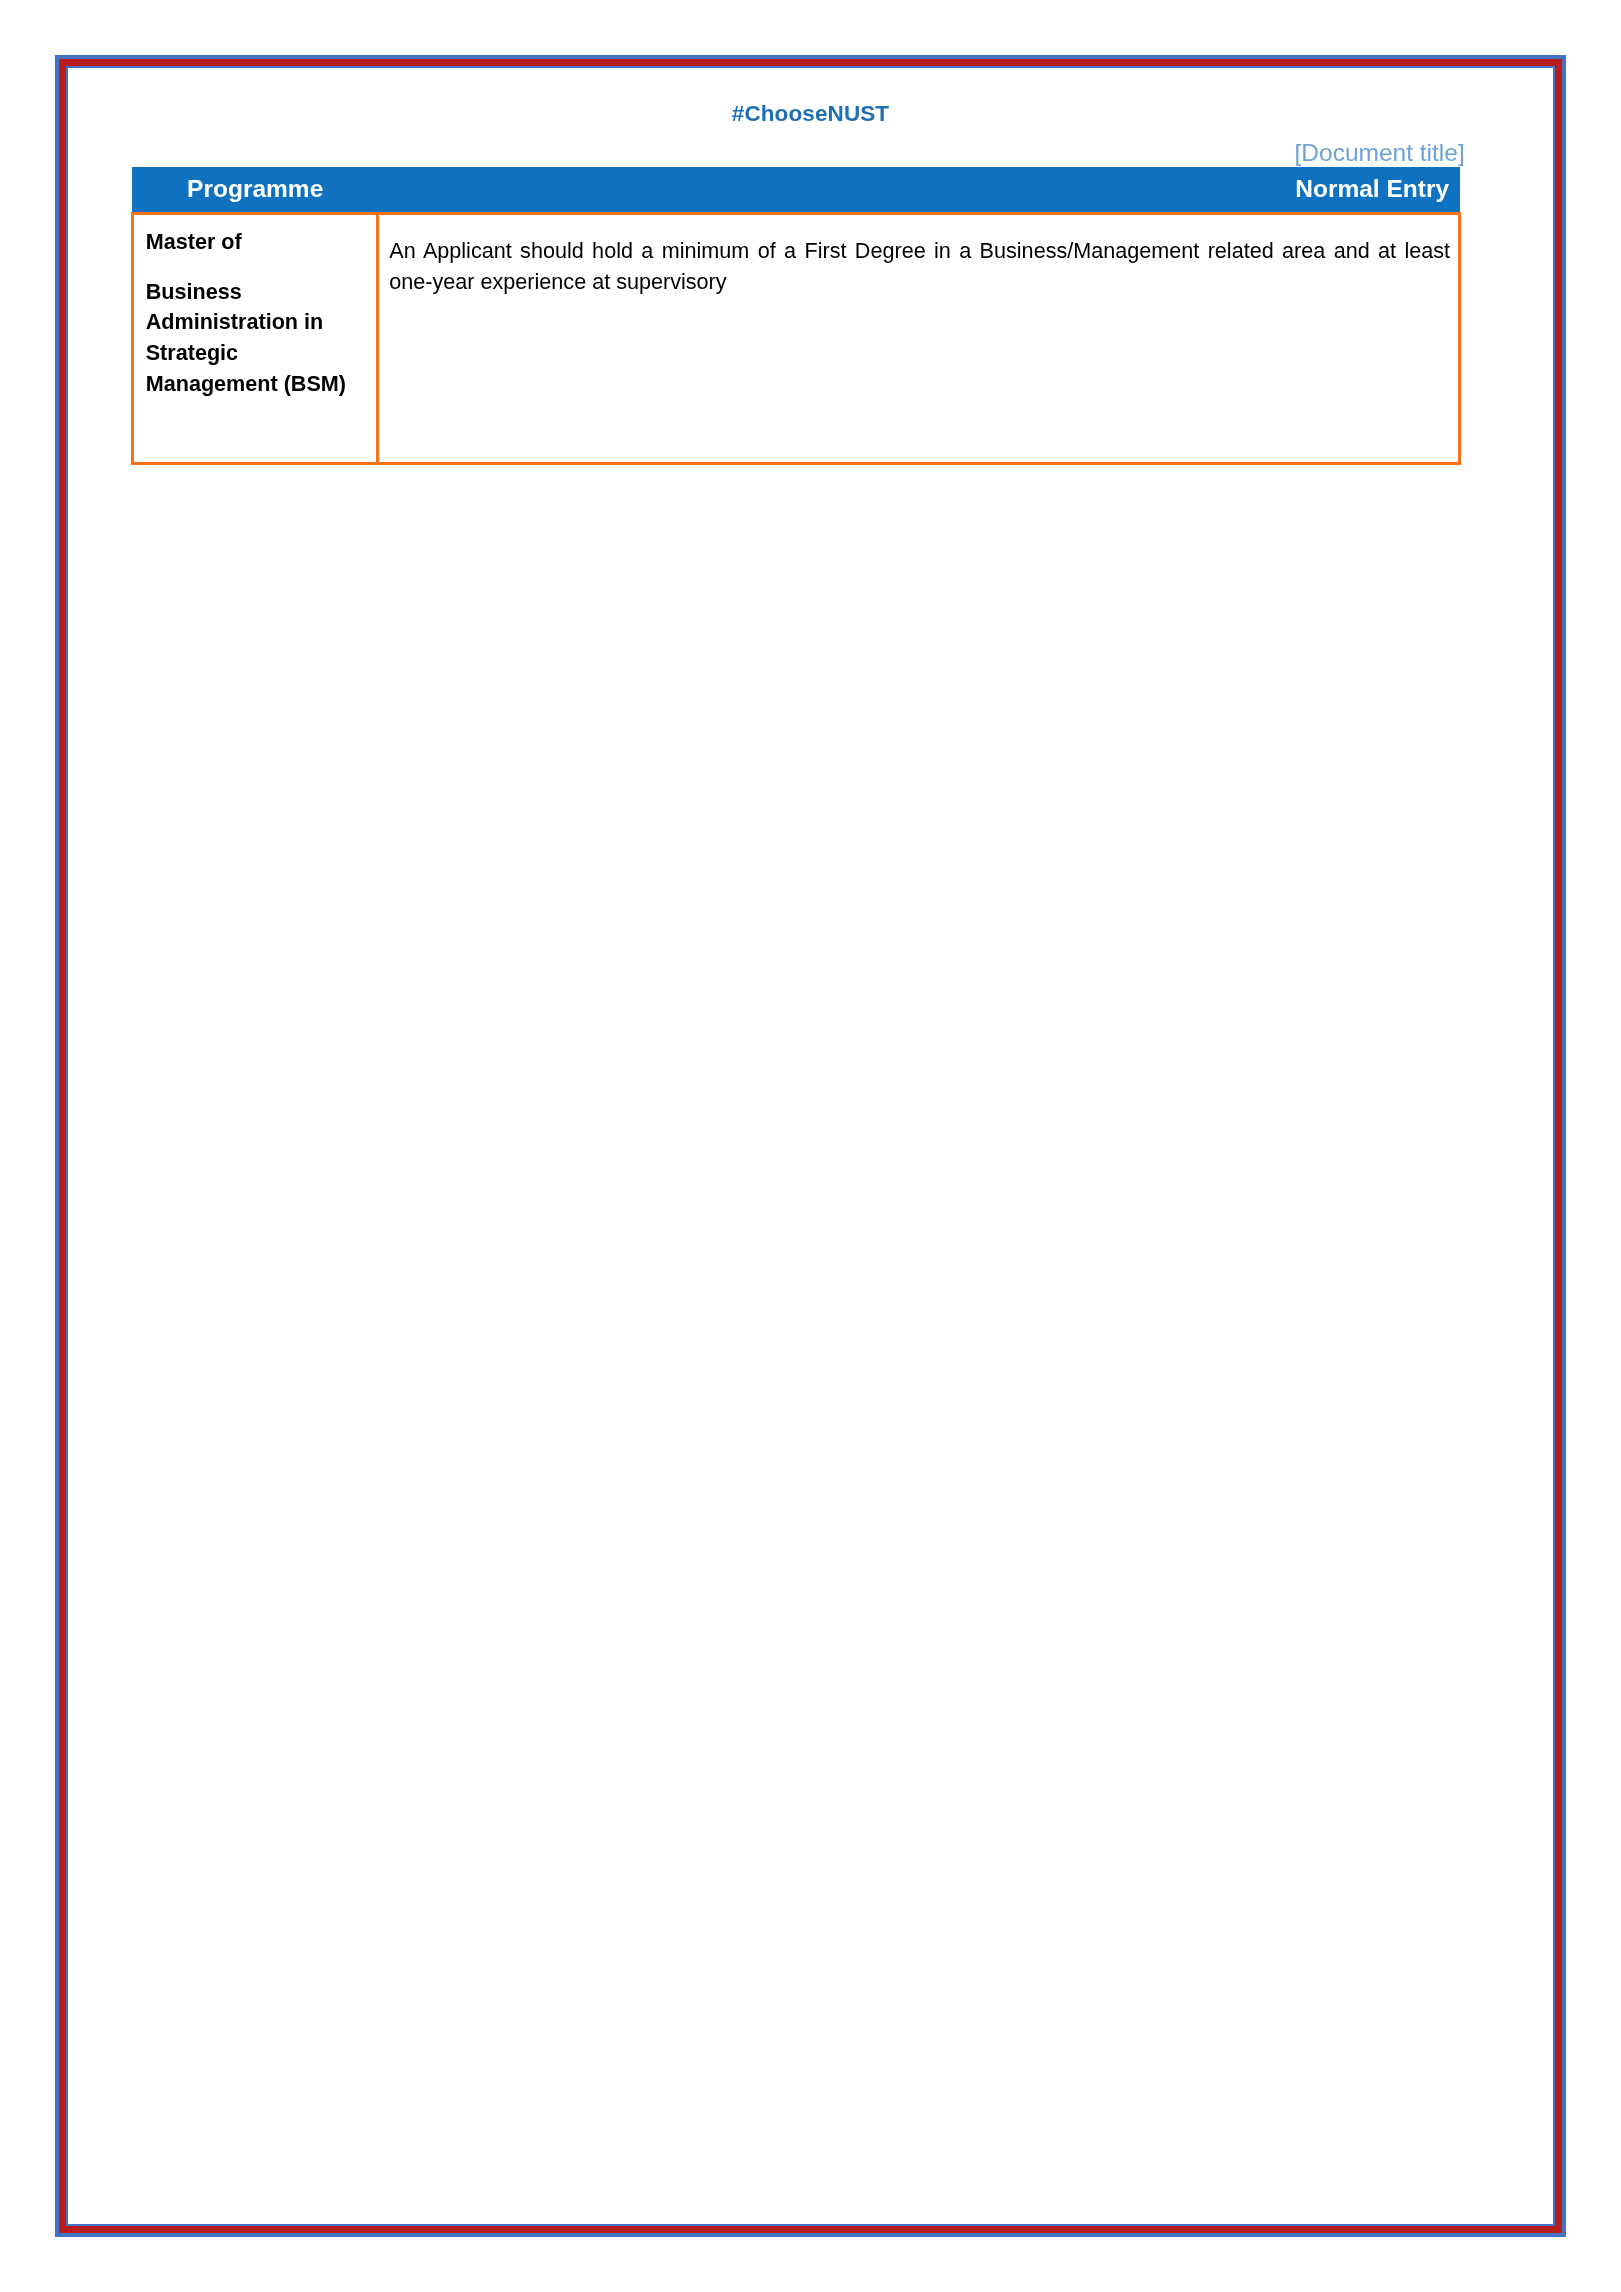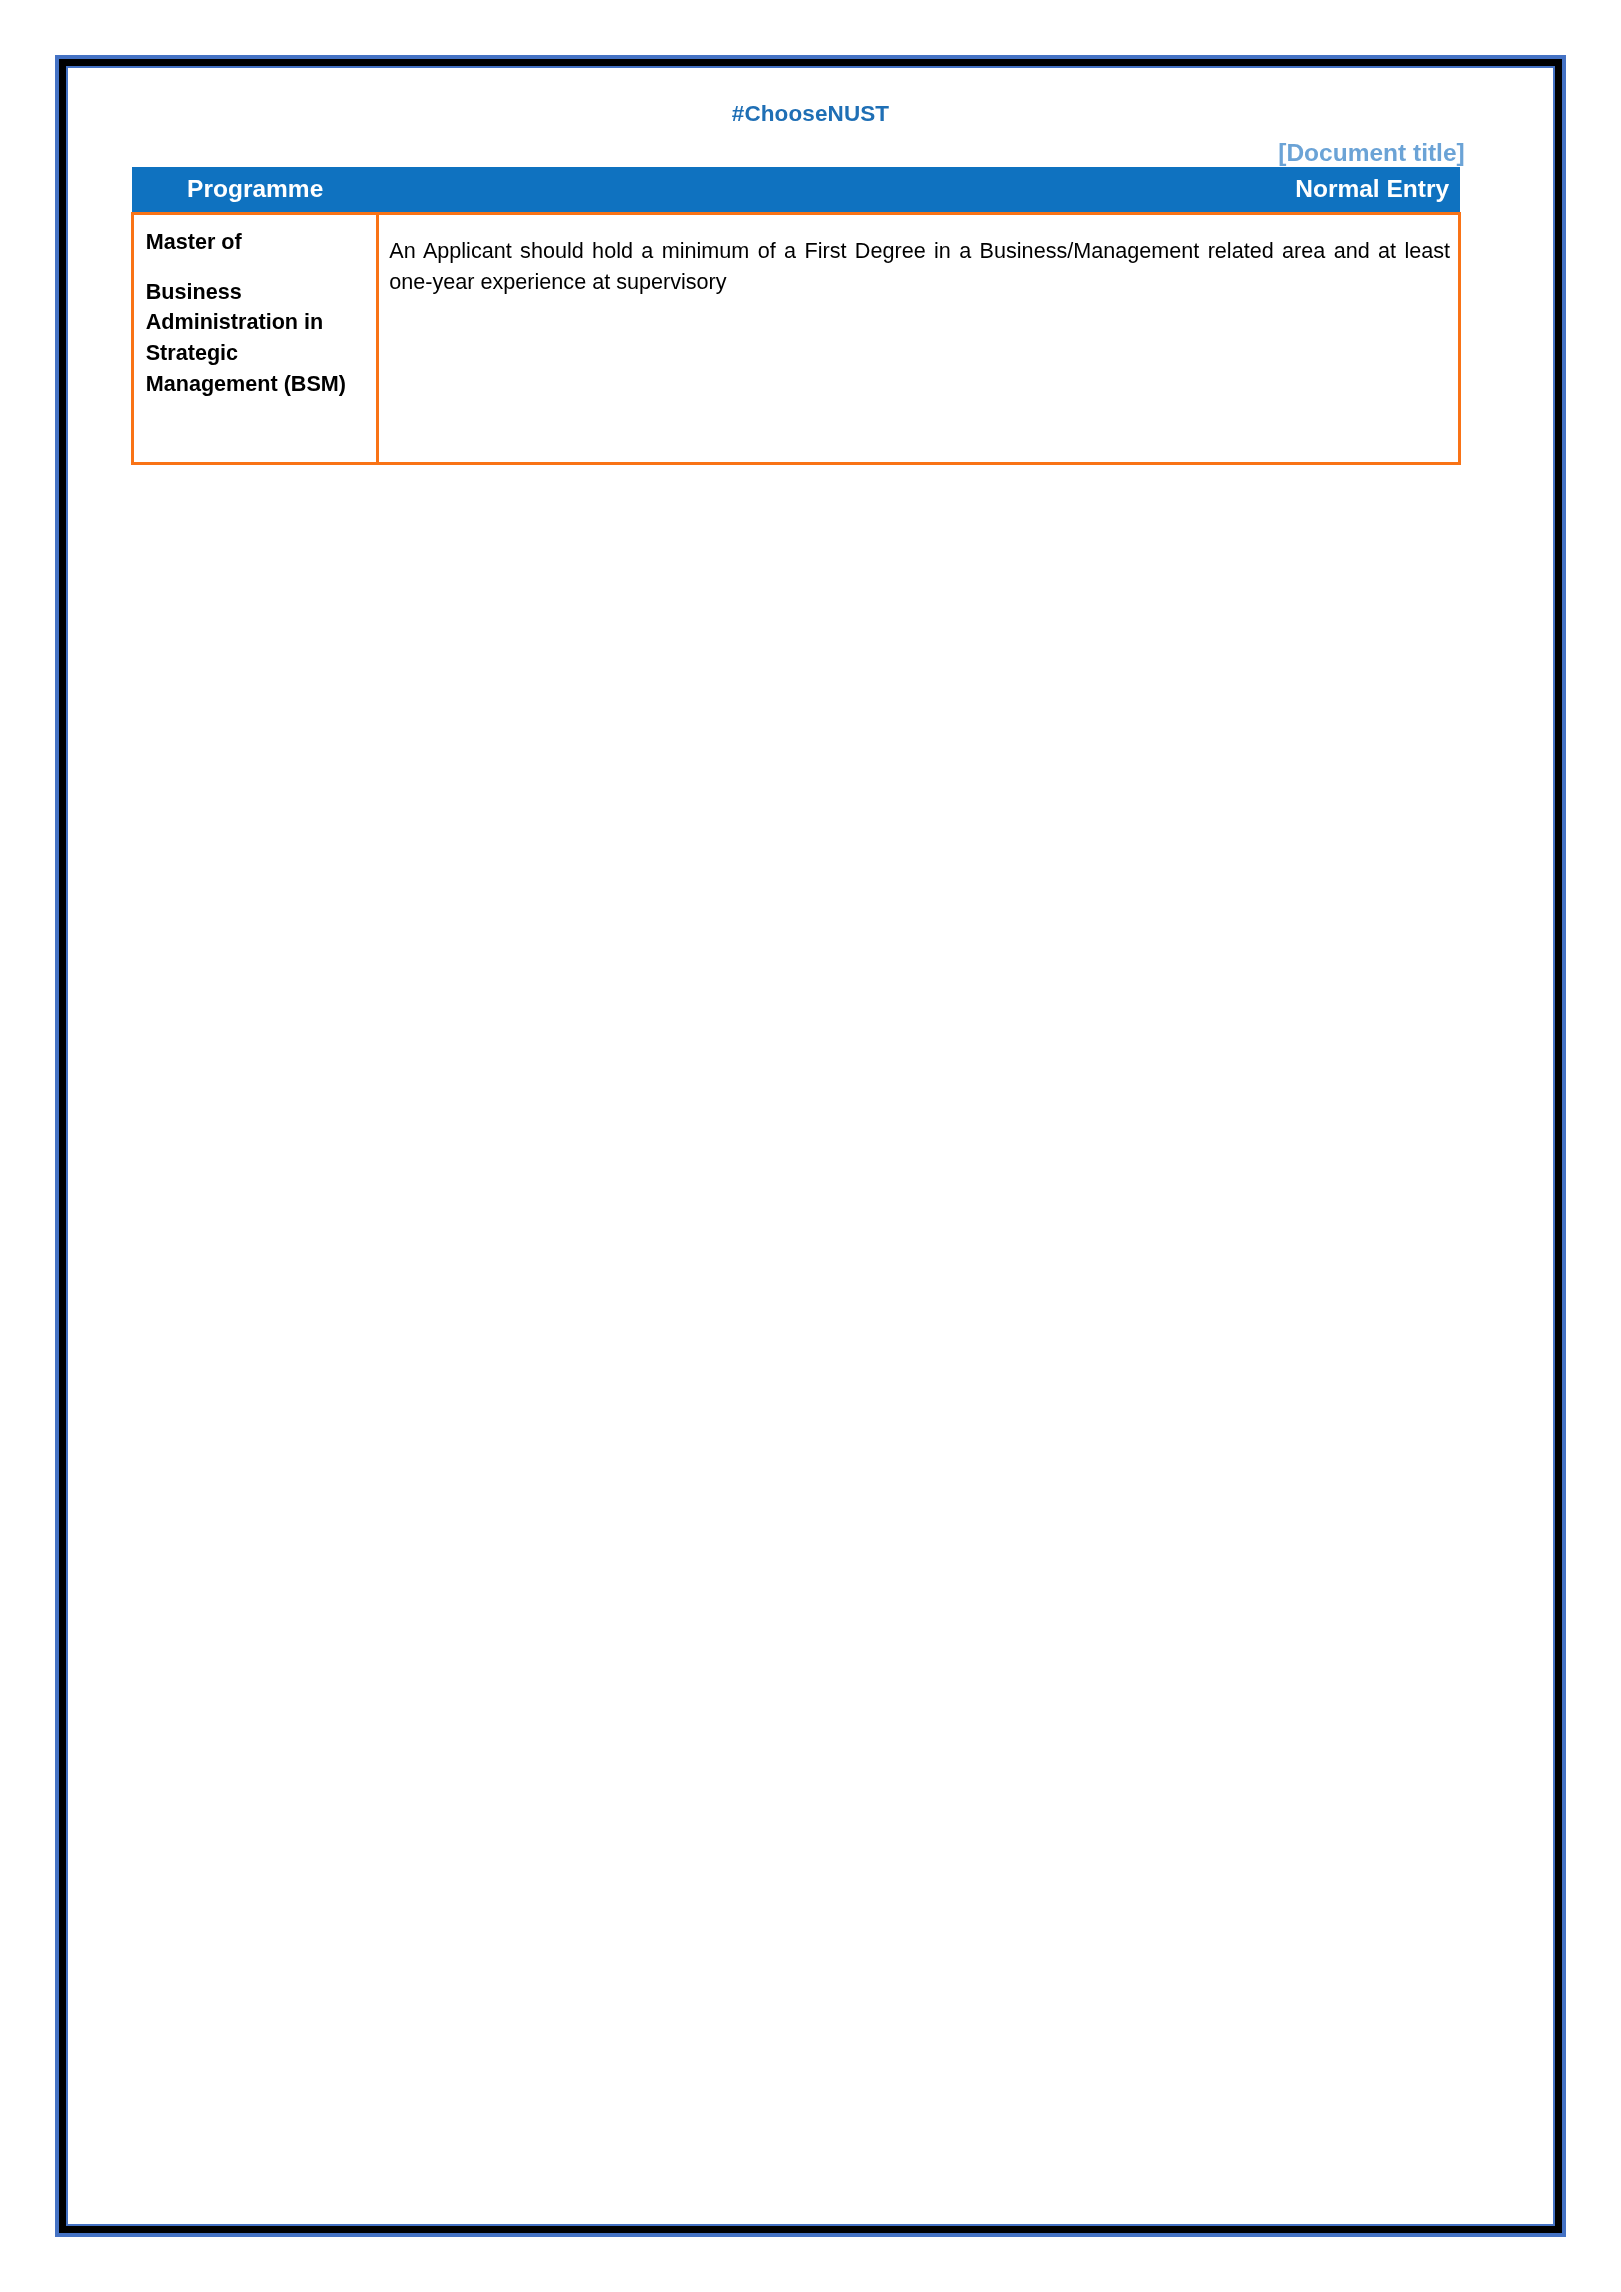--- a/index.html
+++ b/index.html
@@ -16,21 +16,21 @@
 
   
   .page {
     position: absolute;
     left: 55px;
     top: 55px;
     width: 1511px;
     height: 2182px;
     box-sizing: border-box;
     border: 4.9px solid #4472c4;
-    background: #000000;
+    background: #b91c1c;
   }
   .page-inner {
     position: absolute;
     left: 6.9px;
     top: 6.9px;
     right: 6.9px;
     bottom: 6.9px;
     box-sizing: border-box;
     border: 2px solid #4472c4;
     background: #ffffff;
@@ -53,21 +53,21 @@
     font-weight: bold;
     color: #1f6fb5;
     letter-spacing: 0.1px;
     margin: 11.8px 0 0 0;
   }
   .header-doctitle {
     text-align: right;
     font-size: 24.5px;
     color: #6ba3d6;
     margin: 11.8px 27.4px 0 0;
-    font-weight: bold;
+    font-weight: normal;
   }
 
   
   table.prog-table {
     border-collapse: collapse;
     width: 1330px;
     margin-left: 2px;
     table-layout: fixed;
   }
   table.prog-table th {

